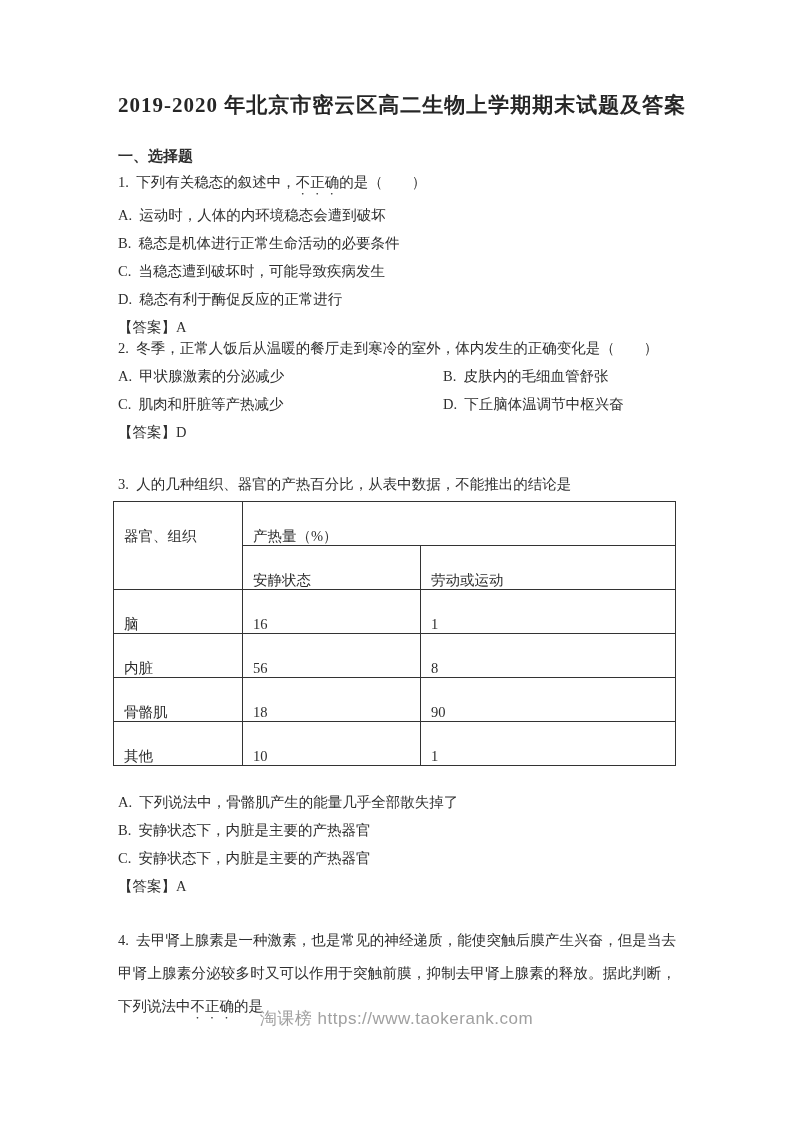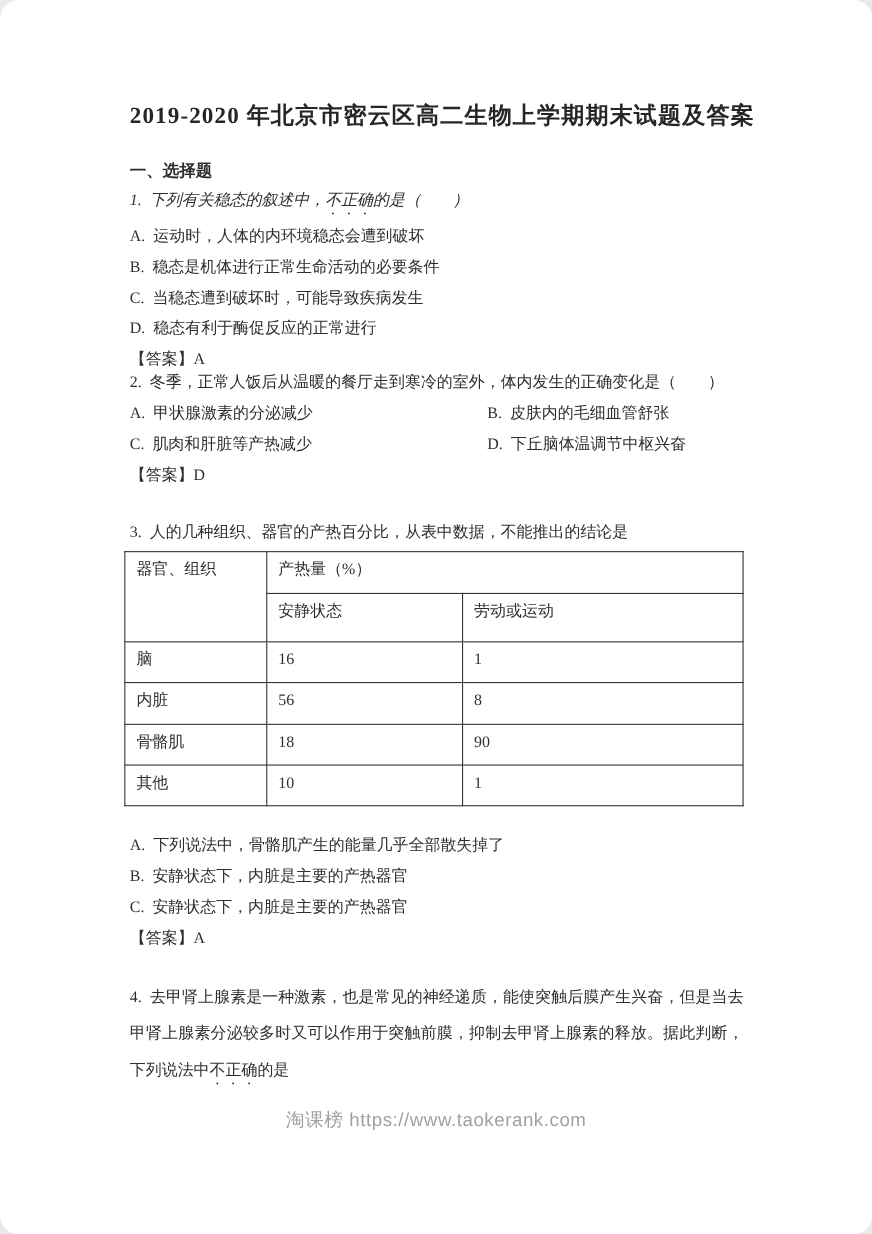--- a/index.html
+++ b/index.html
@@ -1,21 +1,20 @@
 <!DOCTYPE html>
 <html><head>
 <meta charset="utf-8">
 <style>
   html,body{margin:0;padding:0;background:#e9e9e9;}
   .page{
     width:793px;height:1122px;background:#ffffff;position:relative;
     margin:0 auto;overflow:hidden;
     font-family:"Liberation Serif","DejaVu Serif",serif;
     color:#2e2e2e;
-    border-radius:17px;
   }
   .content{position:absolute;left:118px;top:0;width:558px;}
   .title{
     margin-top:90px;line-height:30px;font-size:21px;font-weight:bold;
     text-align:center;letter-spacing:1px;white-space:nowrap;color:#262626;
   }
   .section-head{margin-top:26px;line-height:21px;font-size:15px;font-weight:bold;}
   .line{font-size:14.5px;line-height:21px;white-space:pre-wrap;}
   .m7{margin-top:7px;}
   .two-col{display:flex;justify-content:space-between;}
@@ -29,21 +28,21 @@
   }
   @supports not ((text-emphasis:filled dot) or (-webkit-text-emphasis:filled dot)){
     .emph{text-decoration:underline dotted #2e2e2e;text-underline-offset:5px;}
   }
   table.qtable{
     border-collapse:collapse;table-layout:fixed;
     width:562px;margin-left:-5px;margin-top:6px;
   }
   table.qtable td{
     border:1px solid #333333;box-sizing:border-box;
-    vertical-align:top;padding:7px 4px 0 10px;
+    vertical-align:top;padding:25px 4px 0 10px;
     font-size:14.5px;line-height:18px;
   }
   .para{
     margin-top:27px;font-size:14.5px;line-height:33px;
     text-align:justify;white-space:pre-wrap;
   }
   .footer{
     position:absolute;left:0;top:1007px;width:793px;text-align:center;
     font-family:"Liberation Sans","DejaVu Sans",sans-serif;
     font-size:17px;line-height:24px;color:#a0a0a0;letter-spacing:0.5px;
@@ -52,21 +51,21 @@
 </head>
 <body>
 
 <div class="page">
   <div class="content">
 
     <div class="title">2019-2020 年北京市密云区高二生物上学期期末试题及答案</div>
 
     <div class="section-head">一、选择题</div>
 
-    <div class="line" style="margin-top:5px;font-style:italic;"><span>1.  下列有关稳态的叙述中，</span><span class="emph">不正确</span><span>的是（　　）</span></div>
+    <div class="line" style="margin-top:5px;"><span>1.  下列有关稳态的叙述中，</span><span class="emph">不正确</span><span>的是（　　）</span></div>
     <div class="line m7">A.  运动时，人体的内环境稳态会遭到破坏</div>
     <div class="line m7">B.  稳态是机体进行正常生命活动的必要条件</div>
     <div class="line m7">C.  当稳态遭到破坏时，可能导致疾病发生</div>
     <div class="line m7">D.  稳态有利于酶促反应的正常进行</div>
     <div class="line m7">【答案】A</div>
 
     <div class="line" style="">2.  冬季，正常人饭后从温暖的餐厅走到寒冷的室外，体内发生的正确变化是（　　）</div>
     <div class="line m7 two-col">
       <span class="c1">A.  甲状腺激素的分泌减少</span>
       <span class="c2">B.  皮肤内的毛细血管舒张</span>

